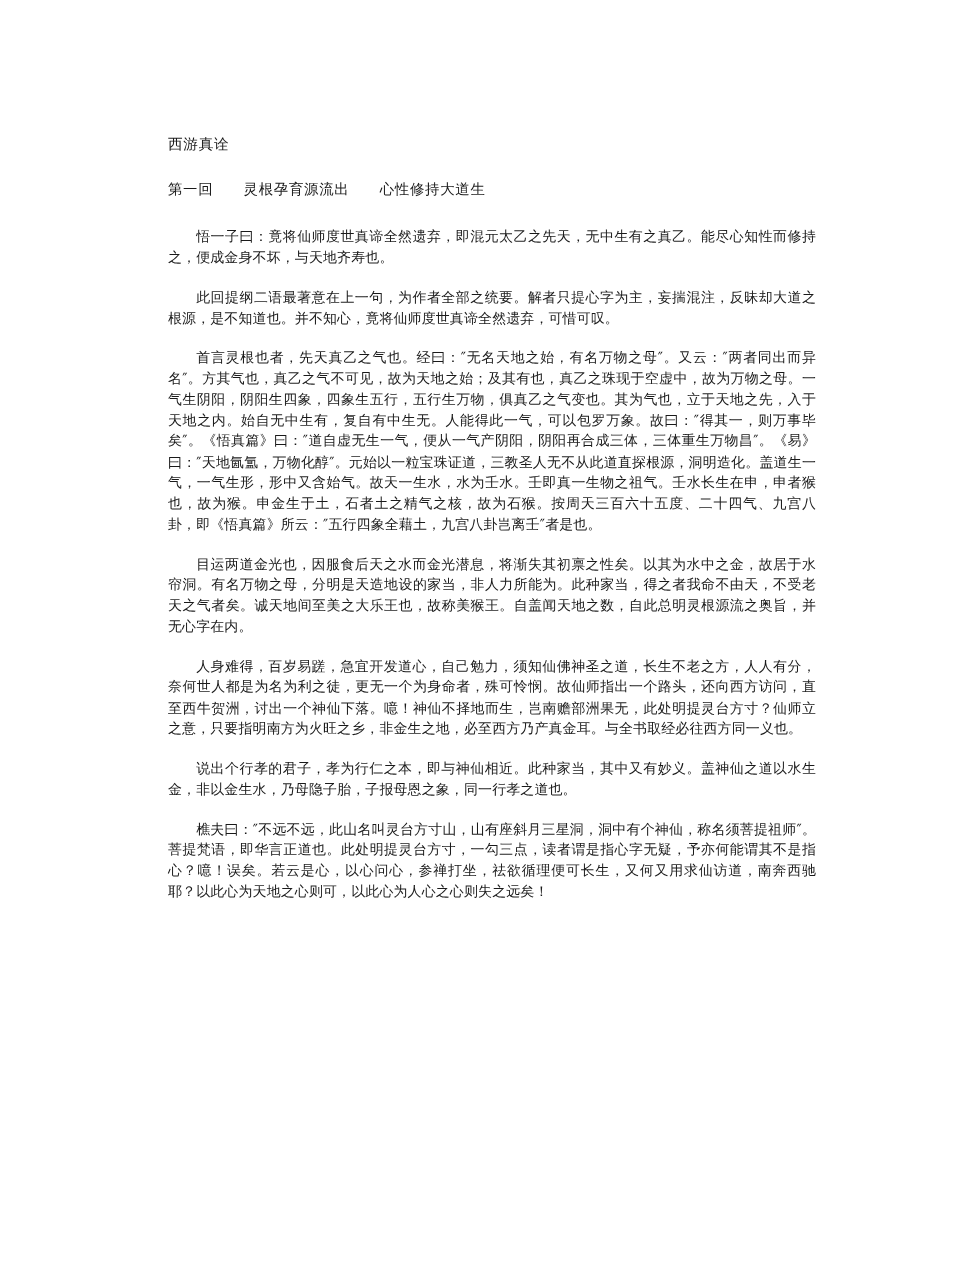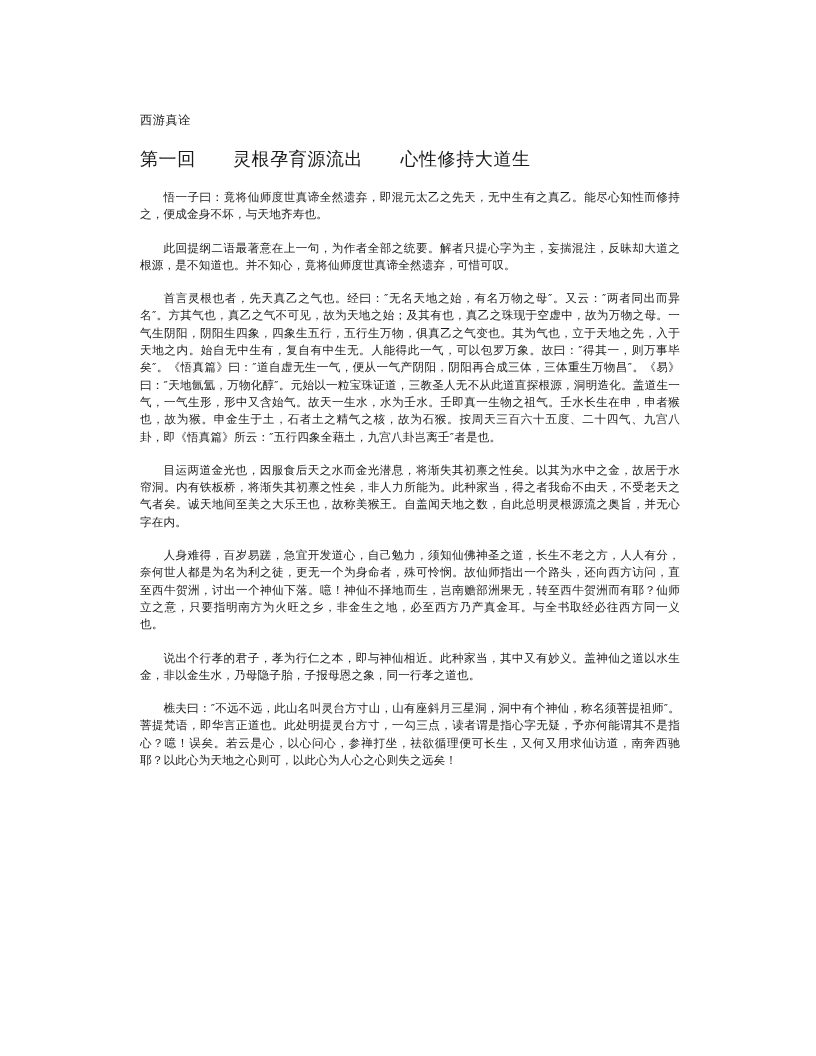--- a/index.html
+++ b/index.html
@@ -31,21 +31,21 @@
   }
   .doc-title {
     font-size: 12.2px;
     line-height: 17px;
     color: #1a1a1a;
     margin: 0 0 21px 0;
     letter-spacing: 0.6px;
     font-weight: normal;
   }
   .chapter-title {
-    font-size: 18px;
+    font-size: 12px;
     line-height: 17px;
     color: #1a1a1a;
     margin: 16px 0 22px 0;
     letter-spacing: 0.6px;
     text-indent: 0;
     font-weight: normal;
     white-space: pre;
   }
   p.para {
     font-size: 11.6px;
@@ -69,19 +69,19 @@
 <div class="page">
   <div class="content">
 
     <div class="doc-title">西游真诠</div>
 
     <div class="chapter-title">第一回　　灵根孕育源流出　　心性修持大道生</div>
 
     <p class="para">悟一子曰：竟将仙师度世真谛全然遗弃，即混元太乙之先天，无中生有之真乙。能尽心知性而修持之，便成金身不坏，与天地齐寿也。</p>
     <p class="para">此回提纲二语最著意在上一句，为作者全部之统要。解者只提心字为主，妄揣混注，反昧却大道之根源，是不知道也。并不知心，竟将仙师度世真谛全然遗弃，可惜可叹。</p>
     <p class="para">首言灵根也者，先天真乙之气也。经曰：″无名天地之始，有名万物之母″。又云：″两者同出而异名″。方其气也，真乙之气不可见，故为天地之始；及其有也，真乙之珠现于空虚中，故为万物之母。一气生阴阳，阴阳生四象，四象生五行，五行生万物，俱真乙之气变也。其为气也，立于天地之先，入于天地之内。始自无中生有，复自有中生无。人能得此一气，可以包罗万象。故曰：″得其一，则万事毕矣″。《悟真篇》曰：″道自虚无生一气，便从一气产阴阳，阴阳再合成三体，三体重生万物昌″。《易》曰：″天地氤氲，万物化醇″。元始以一粒宝珠证道，三教圣人无不从此道直探根源，洞明造化。盖道生一气，一气生形，形中又含始气。故天一生水，水为壬水。壬即真一生物之祖气。壬水长生在申，申者猴也，故为猴。申金生于土，石者土之精气之核，故为石猴。按周天三百六十五度、二十四气、九宫八卦，即《悟真篇》所云：″五行四象全藉土，九宫八卦岂离壬″者是也。</p>
-    <p class="para">目运两道金光也，因服食后天之水而金光潜息，将渐失其初禀之性矣。以其为水中之金，故居于水帘洞。内有铁板桥，将渐失其初禀之性矣，非人力所能为。此种家当，得之者我命不由天，不受老天之气者矣。诚天地间至美之大乐王也，故称美猴王。自盖闻天地之数，自此总明灵根源流之奥旨，并无心字在内。</p>
-    <p class="para">人身难得，百岁易蹉，急宜开发道心，自己勉力，须知仙佛神圣之道，长生不老之方，人人有分，奈何世人都是为名为利之徒，更无一个为身命者，殊可怜悯。故仙师指出一个路头，还向西方访问，直至西牛贺洲，讨出一个神仙下落。噫！神仙不择地而生，岂南赡部洲果无，转至西牛贺洲而有耶？仙师立之意，只要指明南方为火旺之乡，非金生之地，必至西方乃产真金耳。与全书取经必往西方同一义也。</p>
+    <p class="para">目运两道金光也，因服食后天之水而金光潜息，将渐失其初禀之性矣。以其为水中之金，故居于水帘洞。有名万物之母，分明是天造地设的家当，非人力所能为。此种家当，得之者我命不由天，不受老天之气者矣。诚天地间至美之大乐王也，故称美猴王。自盖闻天地之数，自此总明灵根源流之奥旨，并无心字在内。</p>
+    <p class="para">人身难得，百岁易蹉，急宜开发道心，自己勉力，须知仙佛神圣之道，长生不老之方，人人有分，奈何世人都是为名为利之徒，更无一个为身命者，殊可怜悯。故仙师指出一个路头，还向西方访问，直至西牛贺洲，讨出一个神仙下落。噫！神仙不择地而生，岂南赡部洲果无，此处明提灵台方寸？仙师立之意，只要指明南方为火旺之乡，非金生之地，必至西方乃产真金耳。与全书取经必往西方同一义也。</p>
     <p class="para">说出个行孝的君子，孝为行仁之本，即与神仙相近。此种家当，其中又有妙义。盖神仙之道以水生金，非以金生水，乃母隐子胎，子报母恩之象，同一行孝之道也。</p>
     <p class="para">樵夫曰：″不远不远，此山名叫灵台方寸山，山有座斜月三星洞，洞中有个神仙，称名须菩提祖师″。菩提梵语，即华言正道也。此处明提灵台方寸，一勾三点，读者谓是指心字无疑，予亦何能谓其不是指心？噫！误矣。若云是心，以心问心，参禅打坐，祛欲循理便可长生，又何又用求仙访道，南奔西驰耶？以此心为天地之心则可，以此心为人心之心则失之远矣！</p>
 
   </div>
 </div>
 
 </body></html>

